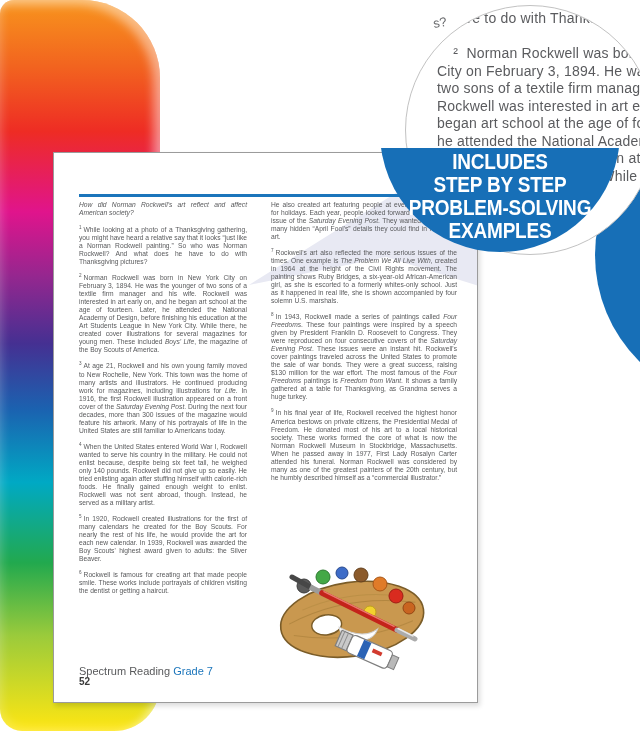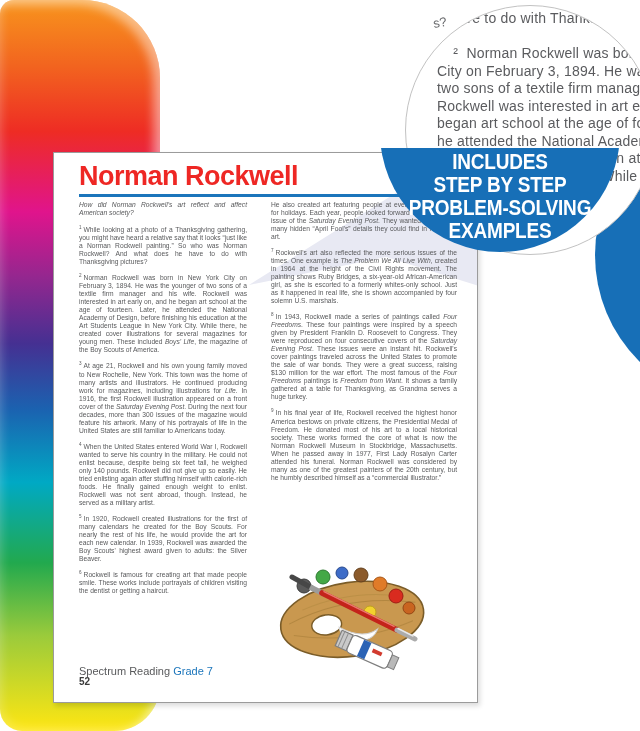--- a/index.html
+++ b/index.html
@@ -54,21 +54,20 @@
         font-weight:bold;font-size:19px;line-height:19px;letter-spacing:-.2px;
         transform:scaleY(1.2);transform-origin:top center;}
 </style>
 </head>
 <body>
 
 <div class="cover" style="background: linear-gradient(rgb(248, 149, 29) 0%, rgb(242, 100, 31) 9%, rgb(238, 44, 36) 18%, rgb(224, 20, 140) 29%, rgb(147, 39, 143) 38%, rgb(69, 48, 146) 47%, rgb(27, 98, 176) 56%, rgb(0, 169, 196) 66%, rgb(34, 169, 78) 77%, rgb(155, 203, 59) 87%, rgb(255, 230, 18) 100%);"></div>
 
 <div class="page">
   <div class="lens-glare"></div>
-  <div class="page-title">Norman Rockwell</div>
   <div class="title-rule"></div>
 
   <div class="col col-left">
       <p class="para q"><span class="it">How did Norman Rockwell's art reflect and affect American society?</span></p>
       <p class="para"><sup>1</sup><span>While looking at a photo of a Thanksgiving gathering, you might have heard a relative say that it looks “just like a Norman Rockwell painting.” So who was Norman Rockwell? And what does he have to do with Thanksgiving pictures?</span></p>
       <p class="para"><sup>2</sup><span>Norman Rockwell was born in New York City on February 3, 1894. He was the younger of two sons of a textile firm manager and his wife. Rockwell was interested in art early on, and he began art school at the age of fourteen. Later, he attended the National Academy of Design, before finishing his education at the Art Students League in New York City. While there, he created cover illustrations for several magazines for young men. These included </span><span class="it">Boys' Life</span><span>, the magazine of the Boy Scouts of America.</span></p>
       <p class="para"><sup>3</sup><span>At age 21, Rockwell and his own young family moved to New Rochelle, New York. This town was the home of many artists and illustrators. He continued producing work for magazines, including illustrations for </span><span class="it">Life</span><span>. In 1916, the first Rockwell illustration appeared on a front cover of the </span><span class="it">Saturday Evening Post</span><span>. During the next four decades, more than 300 issues of the magazine would feature his artwork. Many of his portrayals of life in the United States are still familiar to Americans today.</span></p>
       <p class="para"><sup>4</sup><span>When the United States entered World War I, Rockwell wanted to serve his country in the military. He could not enlist because, despite being six feet tall, he weighed only 140 pounds. Rockwell did not give up so easily. He tried enlisting again after stuffing himself with calorie-rich foods. He finally gained enough weight to enlist. Rockwell was not sent abroad, though. Instead, he served as a military artist.</span></p>
       <p class="para"><sup>5</sup><span>In 1920, Rockwell created illustrations for the first of many calendars he created for the Boy Scouts. For nearly the rest of his life, he would provide the art for each new calendar. In 1939, Rockwell was awarded the Boy Scouts' highest award given to adults: the Silver Beaver.</span></p>
       <p class="para"><sup>6</sup><span>Rockwell is famous for creating art that made people smile. These works include portrayals of children visiting the dentist or getting a haircut.</span></p>

